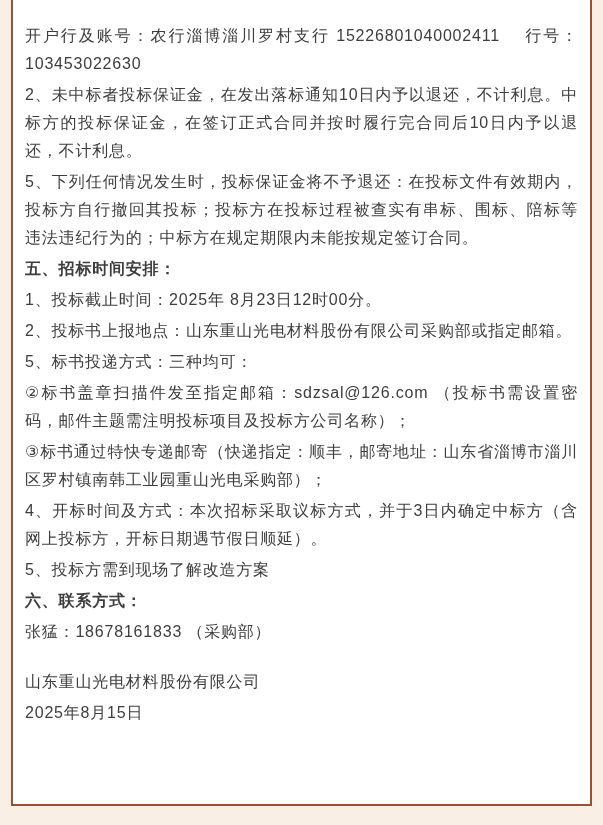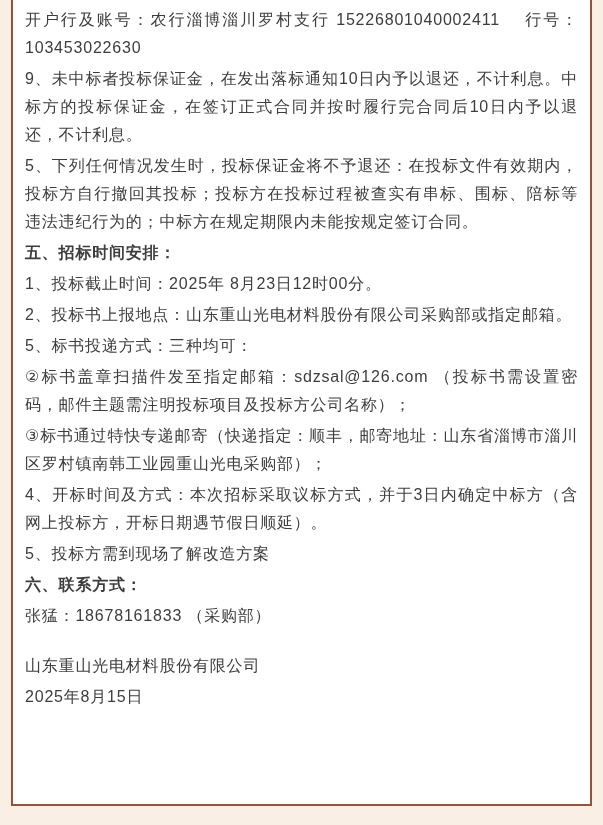--- a/index.html
+++ b/index.html
@@ -14,21 +14,21 @@
     font-family: "Liberation Sans", "DejaVu Sans", sans-serif;
   }
   .frame {
     box-sizing: border-box;
     margin: 0 11px;
     width: 581px;
     height: 806px;
     background: #ffffff;
     border: 2px solid #9e4f38;
     border-top: none;
-    padding: 6px 12px 0 12px;
+    padding: 22px 12px 0 12px;
     overflow: hidden;
   }
   .para {
     margin: 0 0 3px 0;
     font-size: 16px;
     line-height: 28px;
     letter-spacing: 0.8px;
     color: #3d3d3d;
     text-align: justify;
   }
@@ -40,21 +40,21 @@
   }
   .signature .para {
     text-align: left;
   }
 </style>
 </head>
 <body>
 
 <div class="frame">
   <p class="para">开户行及账号：农行淄博淄川罗村支行 15226801040002411　 行号：103453022630</p>
-  <p class="para">9、未中标者投标保证金，在发出落标通知10日内予以退还，不计利息。中标方的投标保证金，在签订正式合同并按时履行完合同后10日内予以退还，不计利息。</p>
+  <p class="para">2、未中标者投标保证金，在发出落标通知10日内予以退还，不计利息。中标方的投标保证金，在签订正式合同并按时履行完合同后10日内予以退还，不计利息。</p>
   <p class="para">5、下列任何情况发生时，投标保证金将不予退还：在投标文件有效期内，投标方自行撤回其投标；投标方在投标过程被查实有串标、围标、陪标等违法违纪行为的；中标方在规定期限内未能按规定签订合同。</p>
   <p class="para bold">五、招标时间安排：</p>
   <p class="para">1、投标截止时间：2025年 8月23日12时00分。</p>
   <p class="para">2、投标书上报地点：山东重山光电材料股份有限公司采购部或指定邮箱。</p>
   <p class="para">5、标书投递方式：三种均可：</p>
   <p class="para">②标书盖章扫描件发至指定邮箱：sdzsal@126.com （投标书需设置密码，邮件主题需注明投标项目及投标方公司名称）；</p>
   <p class="para">③标书通过特快专递邮寄（快递指定：顺丰，邮寄地址：山东省淄博市淄川区罗村镇南韩工业园重山光电采购部）；</p>
   <p class="para">4、开标时间及方式：本次招标采取议标方式，并于3日内确定中标方（含网上投标方，开标日期遇节假日顺延）。</p>
   <p class="para">5、投标方需到现场了解改造方案</p>
   <p class="para bold">六、联系方式：</p>

